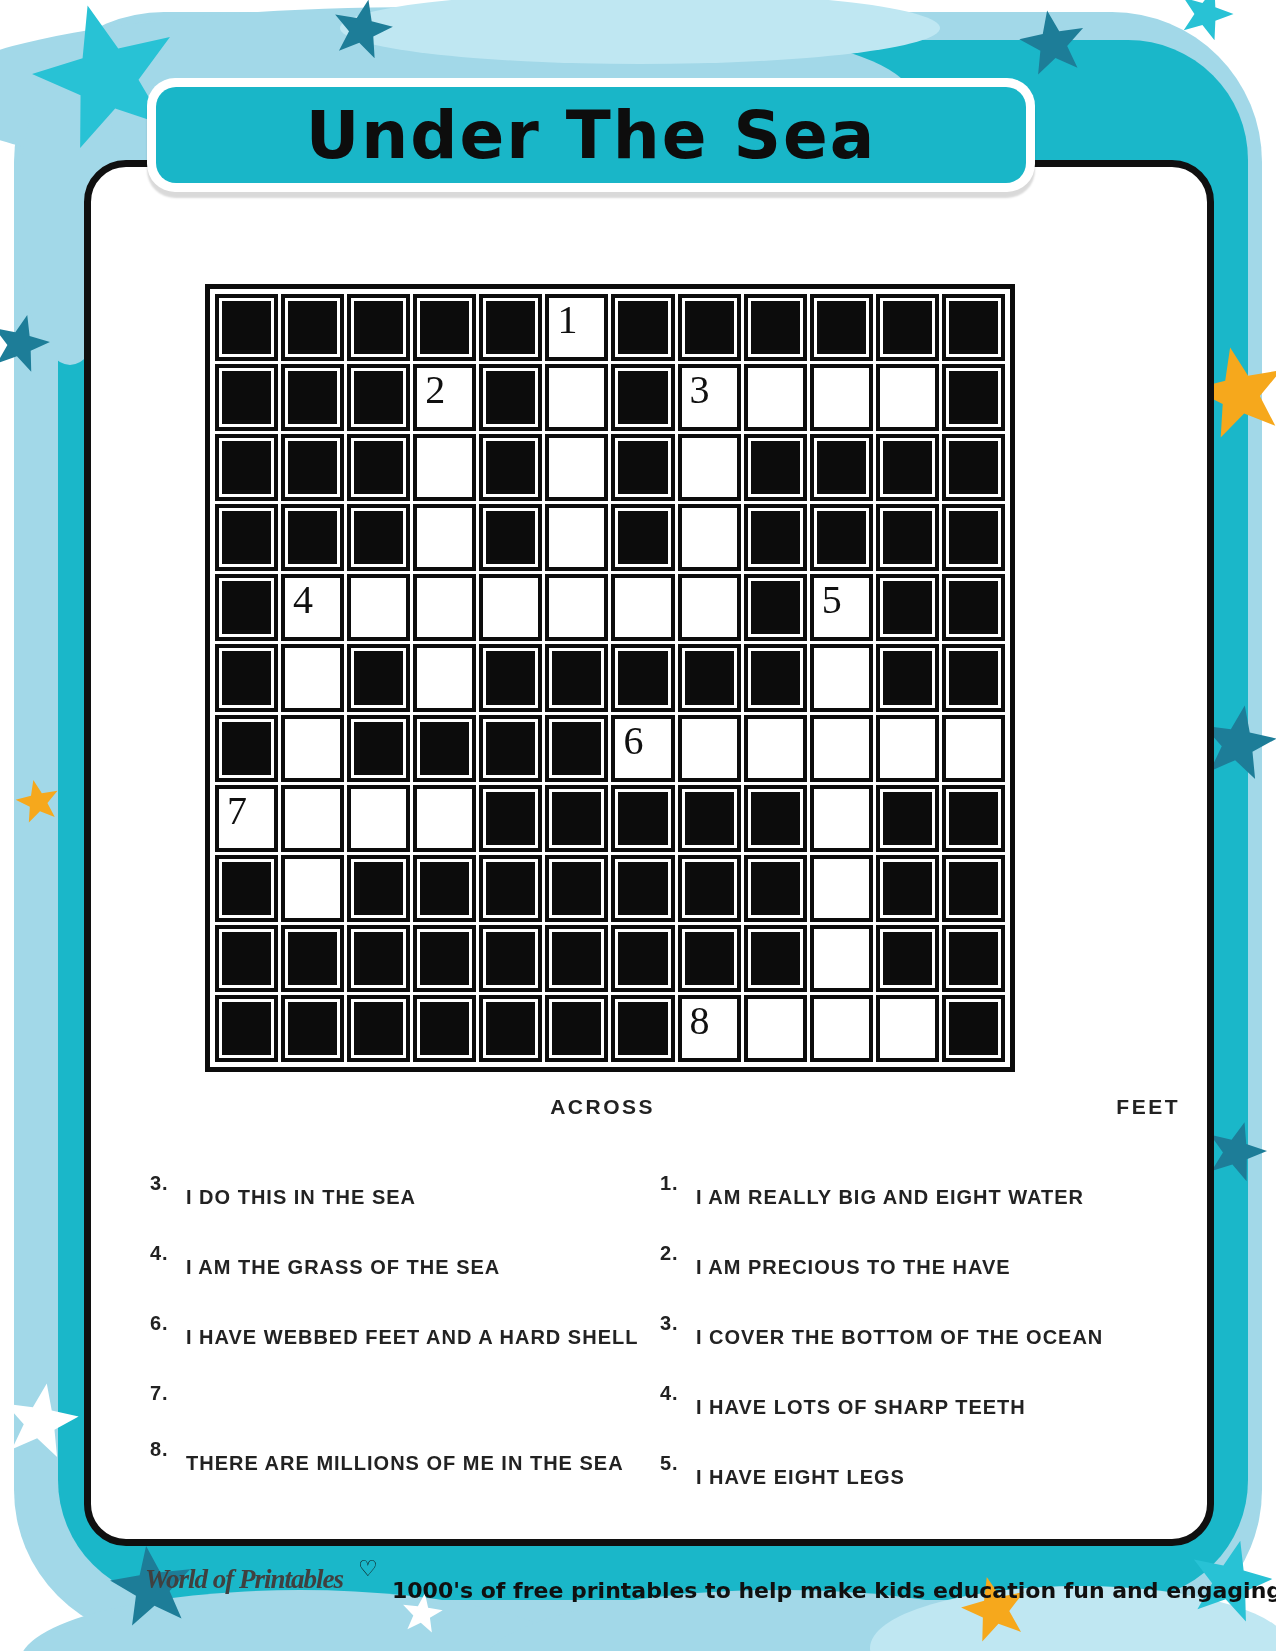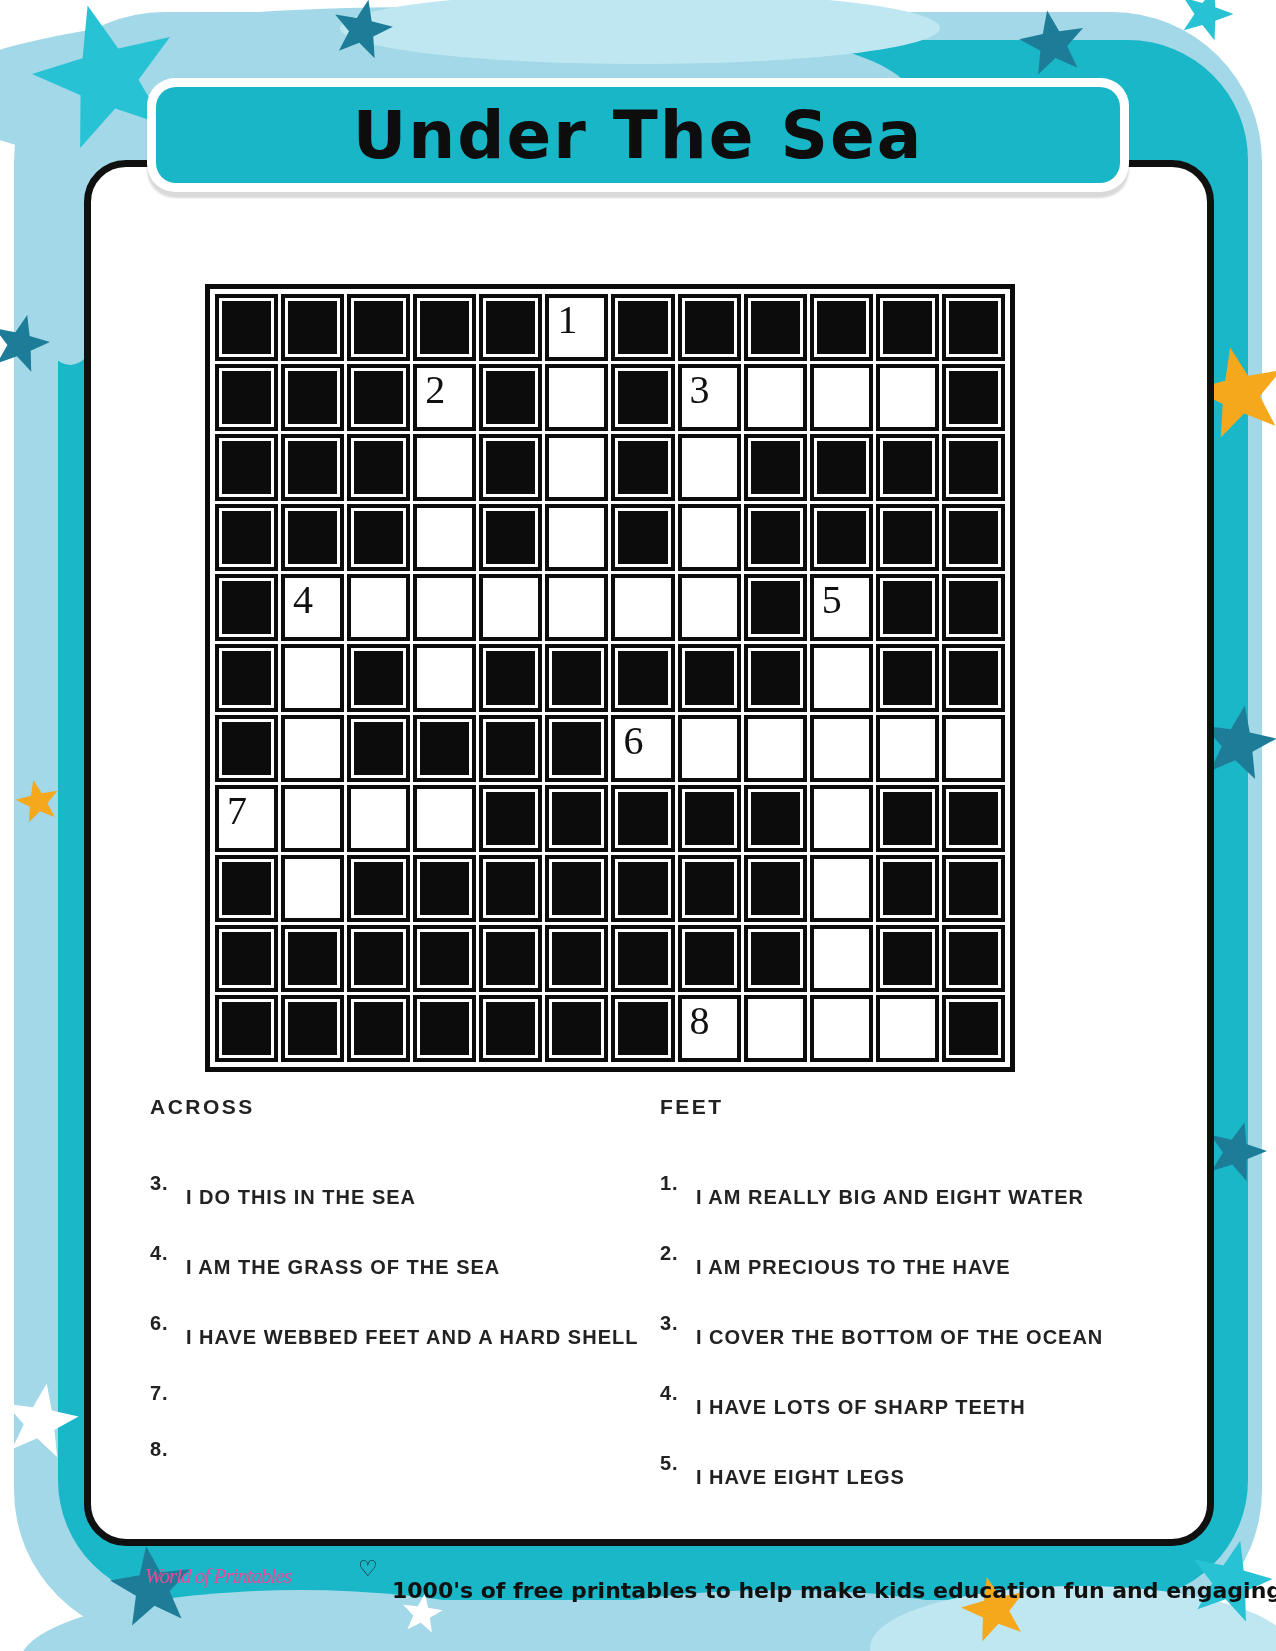--- a/index.html
+++ b/index.html
@@ -4,21 +4,21 @@
 <style>
   html,body { margin:0; padding:0; background:#fff; }
   #page {
     position:relative; width:1276px; height:1651px; overflow:hidden;
     background:#fff; font-family:"Liberation Sans", sans-serif;
   }
   #bg { position:absolute; left:0; top:0; width:1276px; height:1651px; }
 
   
   #banner {
-    position:absolute; left:147px; top:78px; width:982px; height:114px;
+    position:absolute; left:147px; top:78px; width:888px; height:114px;
     background:#fff; border-radius:28px; z-index:3;
     box-shadow:0 6px 2px rgba(0,0,0,0.15);
   }
   #banner-inner {
     position:absolute; left:9px; top:9px; right:9px; bottom:9px;
     background:#19b6c8; border-radius:20px;
     display:flex; align-items:center; justify-content:center;
   }
   #title {
     font-family:"DejaVu Sans", sans-serif; font-weight:bold;
@@ -49,31 +49,31 @@
     position:absolute; top:1px; left:8px;
     font-family:"Liberation Serif", serif; font-size:40px; line-height:1.05; color:#101010;
   }
 
   
   .clues { position:absolute; top:1095px; z-index:2; color:#222; }
   #clues-across { left:150px; width:505px; }
   #clues-down   { left:660px; width:520px; }
   .clues-heading {
     font-size:21px; font-weight:bold; letter-spacing:2.5px;
-    margin-bottom:52px; white-space:nowrap;
+    margin-bottom:52px; white-space:nowrap;text-align:right;
   }
   .clue-row { display:flex; margin-bottom:31px; line-height:25px; white-space:nowrap; }
   .clue-num { width:36px; flex:0 0 36px; font-size:20px; font-weight:bold; letter-spacing:1px; }
   .clue-text { font-size:20px; font-weight:bold; letter-spacing:1px;margin-top:14px; }
 
   
   #brand {
     position:absolute; left:145px; top:1564px; z-index:2;
-    font-family:"Liberation Serif", serif; font-style:italic; font-weight:normal;
-    font-size:21px; letter-spacing:-1px; color:#ec4899; white-space:nowrap;
+    font-family:"Liberation Serif", serif; font-style:italic; font-weight:bold;
+    font-size:27px; letter-spacing:-1px; color:#404040; white-space:nowrap;
   }
   #brand-heart {
     position:absolute; left:358px; top:1556px; z-index:2;
     font-family:"DejaVu Sans", sans-serif; font-size:22px; color:#101010;
   }
   #tagline {
     position:absolute; left:392px; top:1578px; z-index:2;
     font-family:"DejaVu Sans", sans-serif; font-weight:bold;
     font-size:22px; color:#101010; white-space:nowrap;
   }
@@ -287,20 +287,21 @@
         </div>
         <div class="clue-row">
           <span class="clue-num">6.</span>
           <span class="clue-text">I HAVE WEBBED FEET AND A HARD SHELL</span>
         </div>
         <div class="clue-row">
           <span class="clue-num">7.</span>
         </div>
         <div class="clue-row">
           <span class="clue-num">8.</span>
+          <span class="clue-text">THERE ARE MILLIONS OF ME IN THE SEA</span>
         </div>
       </div>
   </div>
   <div class="clues" id="clues-down">
     <div class="clues-heading">FEET</div>
     <div class="clue-list">
         <div class="clue-row">
           <span class="clue-num">1.</span>
           <span class="clue-text">I AM REALLY BIG AND EIGHT WATER</span>
         </div>

